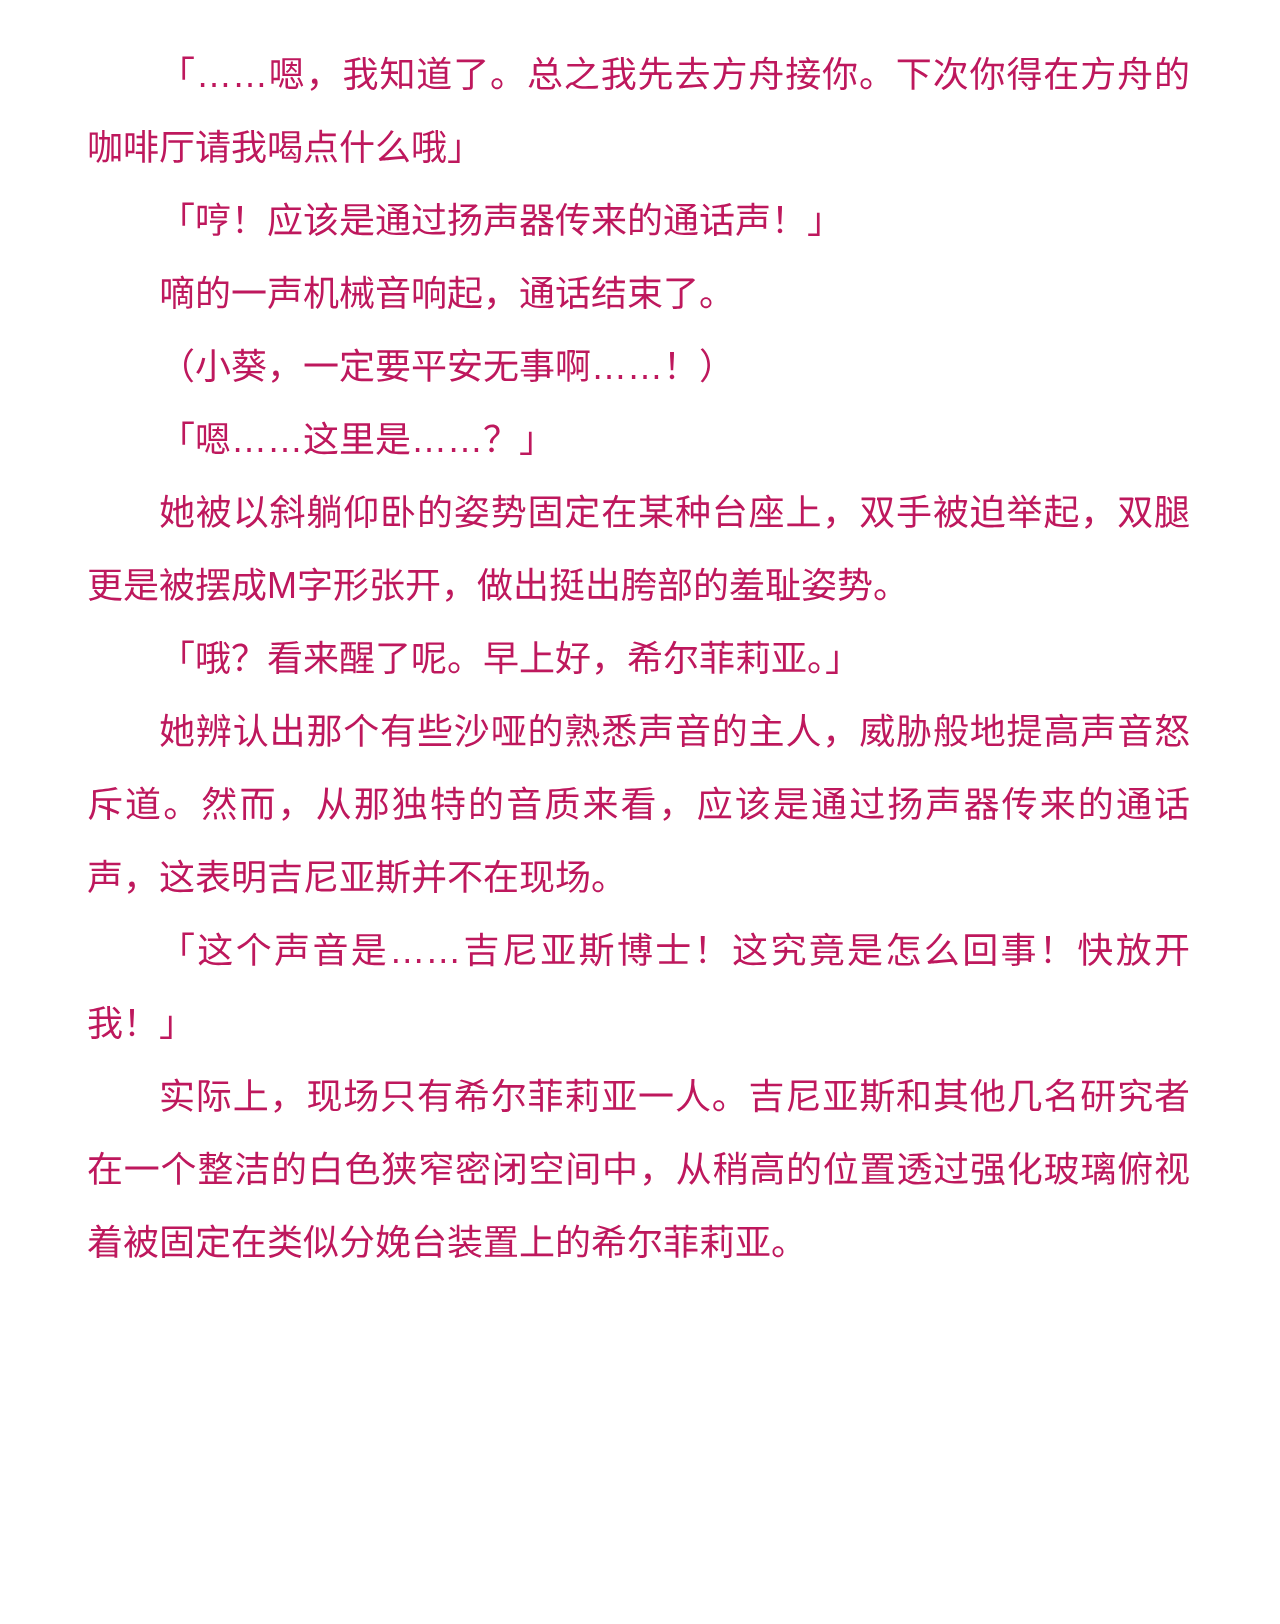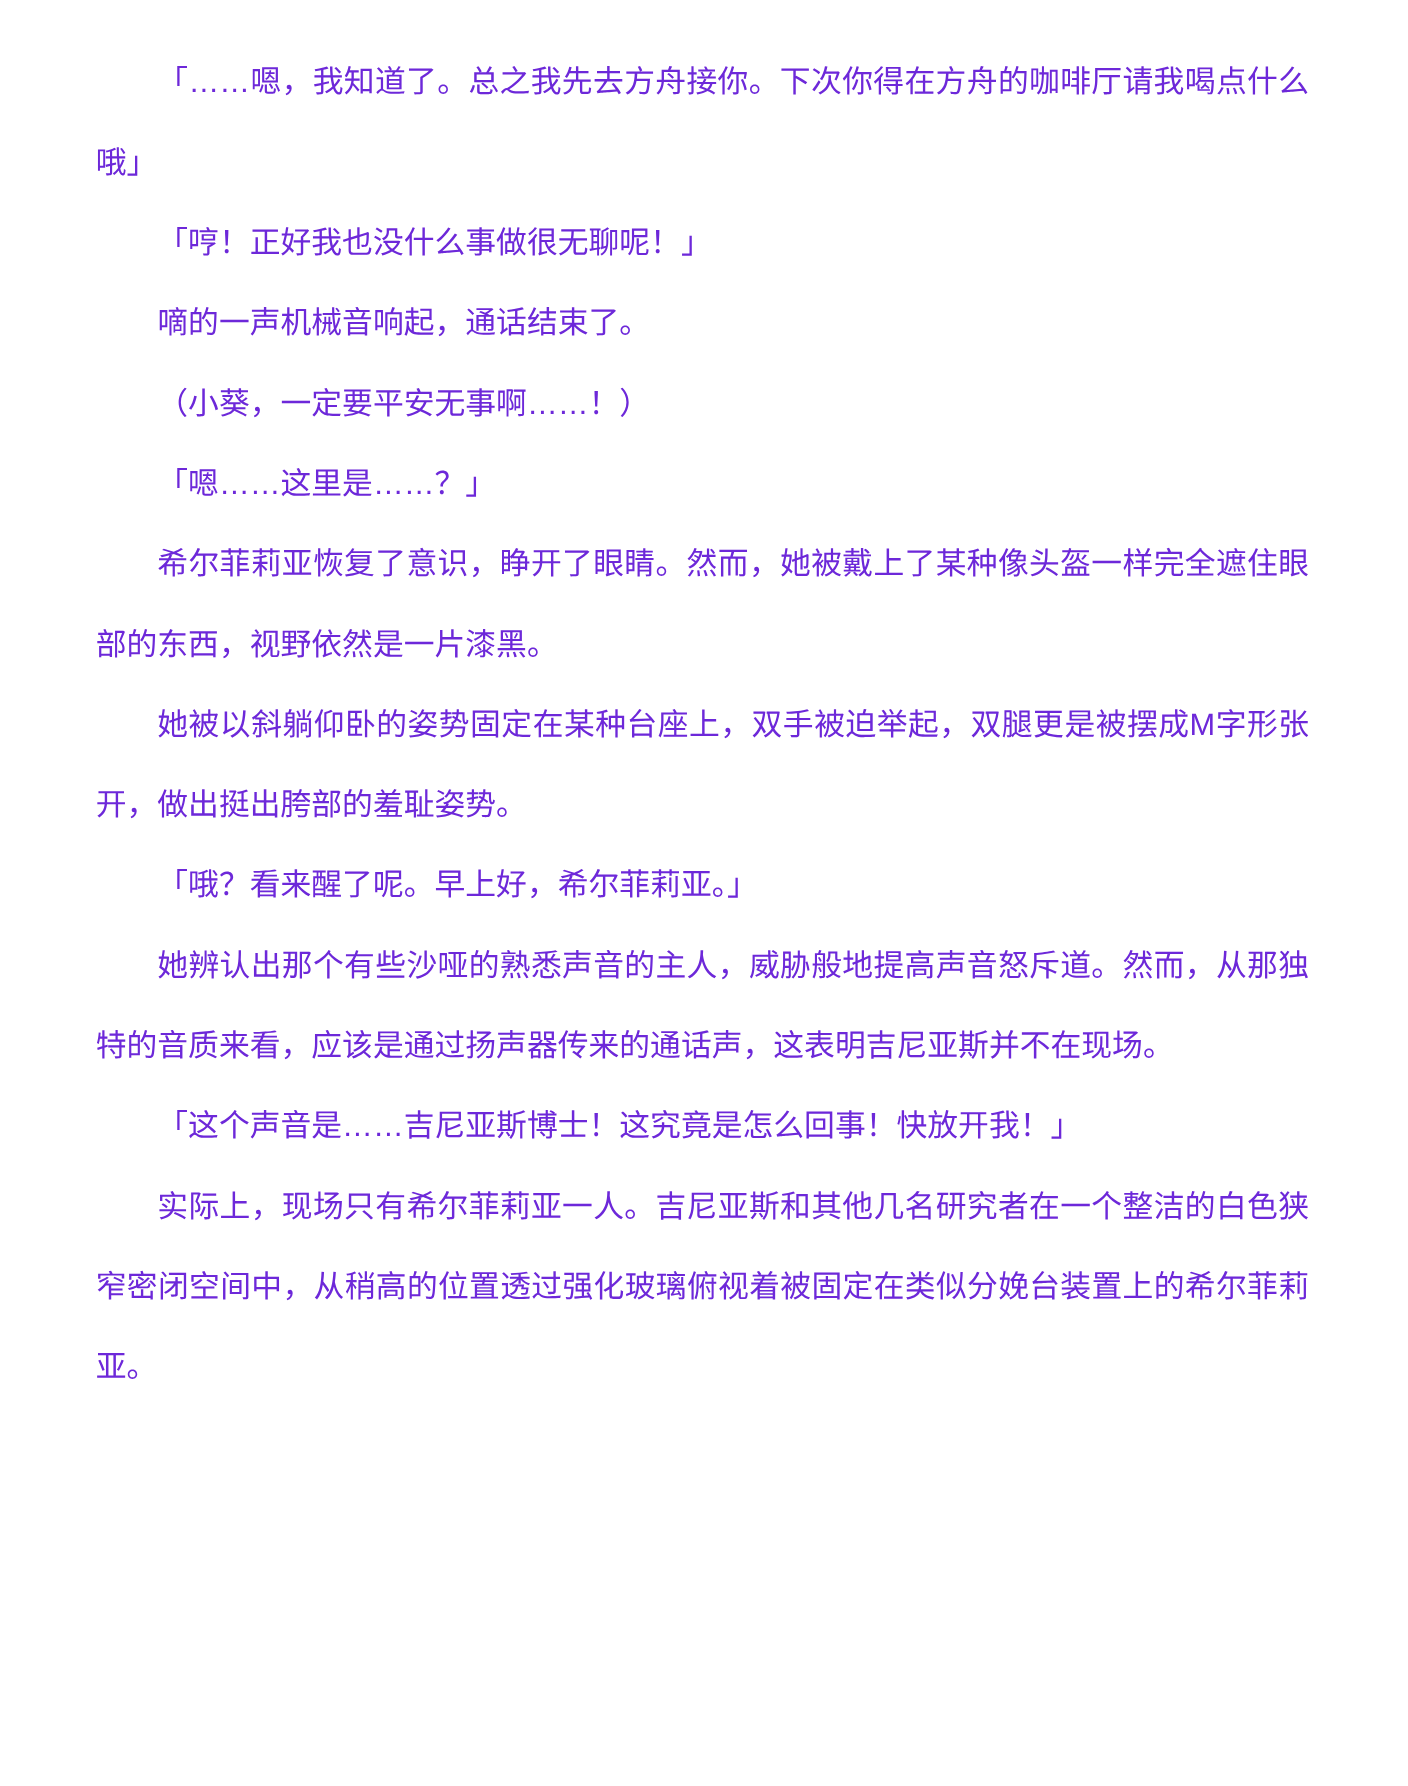--- a/index.html
+++ b/index.html
@@ -11,41 +11,40 @@
     width: 1280px;
     height: 1624px;
     overflow: hidden;
   }
   .page {
     box-sizing: border-box;
     width: 1280px;
     min-height: 1624px;
     padding: 38px 90px 40px 87px;
     background: #ffffff;
-    color: #6d28d9;
+    color: #be185d;
     font-family: "Liberation Sans", "DejaVu Sans", sans-serif;
-    font-size: 28px;
+    font-size: 36px;
     line-height: 73px;
     text-align: justify;
     word-break: break-all;
   }
   .para {
     margin: 0;
     padding: 0;
     text-indent: 2em;
   }
 </style>
 </head>
 <body>
 
 <main class="page">
   <p class="para">「……嗯，我知道了。总之我先去方舟接你。下次你得在方舟的咖啡厅请我喝点什么哦」</p>
-  <p class="para">「哼！正好我也没什么事做很无聊呢！」</p>
+  <p class="para">「哼！应该是通过扬声器传来的通话声！」</p>
   <p class="para">嘀的一声机械音响起，通话结束了。</p>
   <p class="para">（小葵，一定要平安无事啊……！）</p>
   <p class="para">「嗯……这里是……？」</p>
-  <p class="para">希尔菲莉亚恢复了意识，睁开了眼睛。然而，她被戴上了某种像头盔一样完全遮住眼部的东西，视野依然是一片漆黑。</p>
   <p class="para">她被以斜躺仰卧的姿势固定在某种台座上，双手被迫举起，双腿更是被摆成M字形张开，做出挺出胯部的羞耻姿势。</p>
   <p class="para">「哦？看来醒了呢。早上好，希尔菲莉亚。」</p>
   <p class="para">她辨认出那个有些沙哑的熟悉声音的主人，威胁般地提高声音怒斥道。然而，从那独特的音质来看，应该是通过扬声器传来的通话声，这表明吉尼亚斯并不在现场。</p>
   <p class="para">「这个声音是……吉尼亚斯博士！这究竟是怎么回事！快放开我！」</p>
   <p class="para">实际上，现场只有希尔菲莉亚一人。吉尼亚斯和其他几名研究者在一个整洁的白色狭窄密闭空间中，从稍高的位置透过强化玻璃俯视着被固定在类似分娩台装置上的希尔菲莉亚。</p>
 </main>
 
 </body></html>

